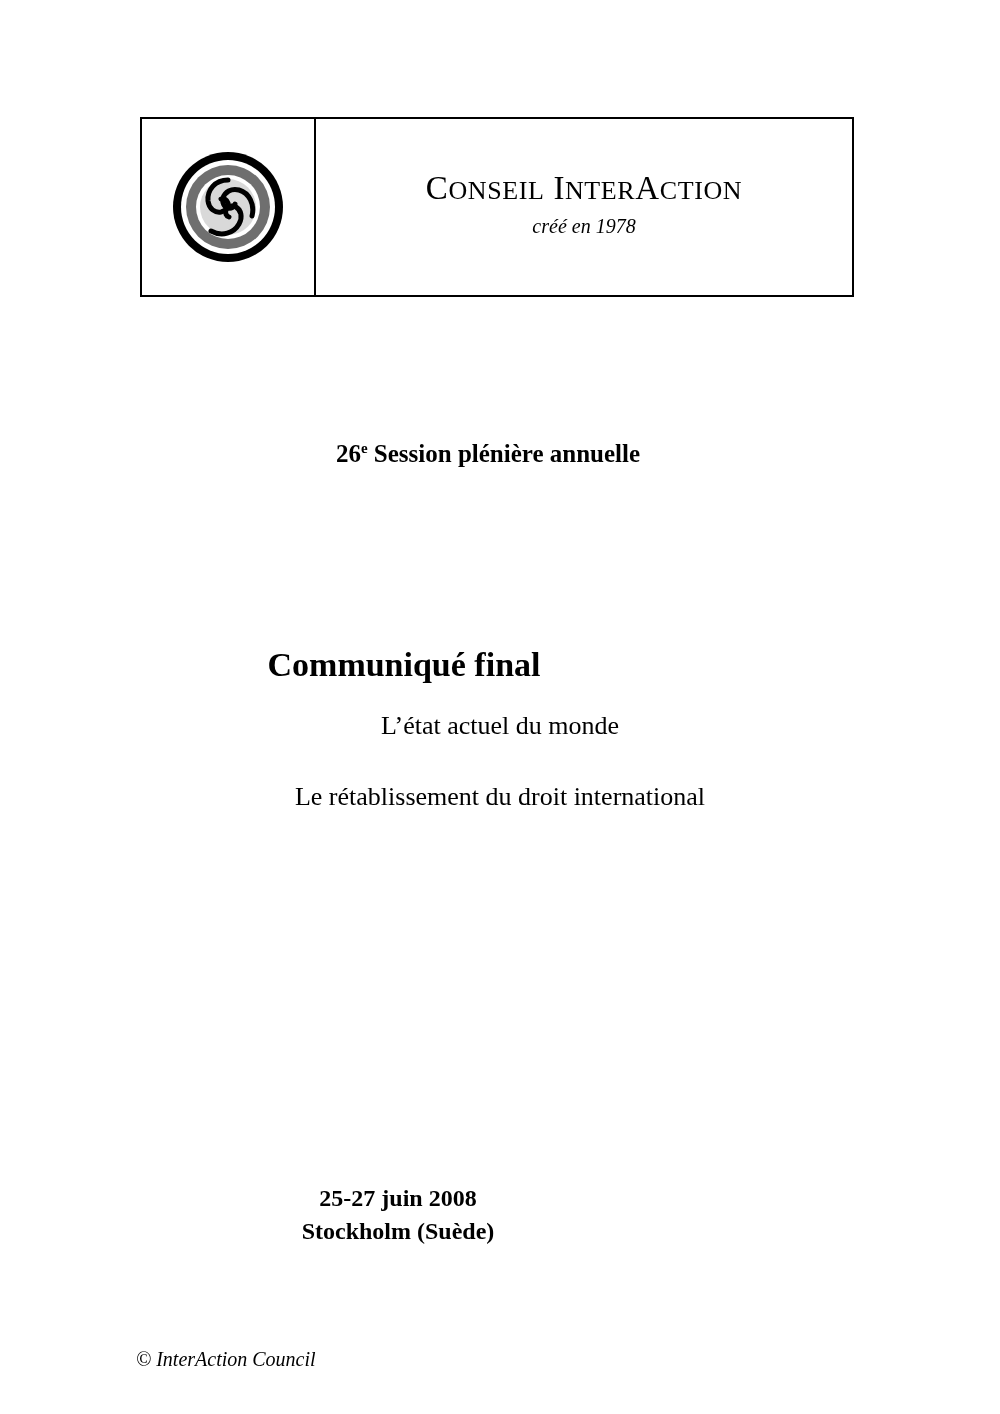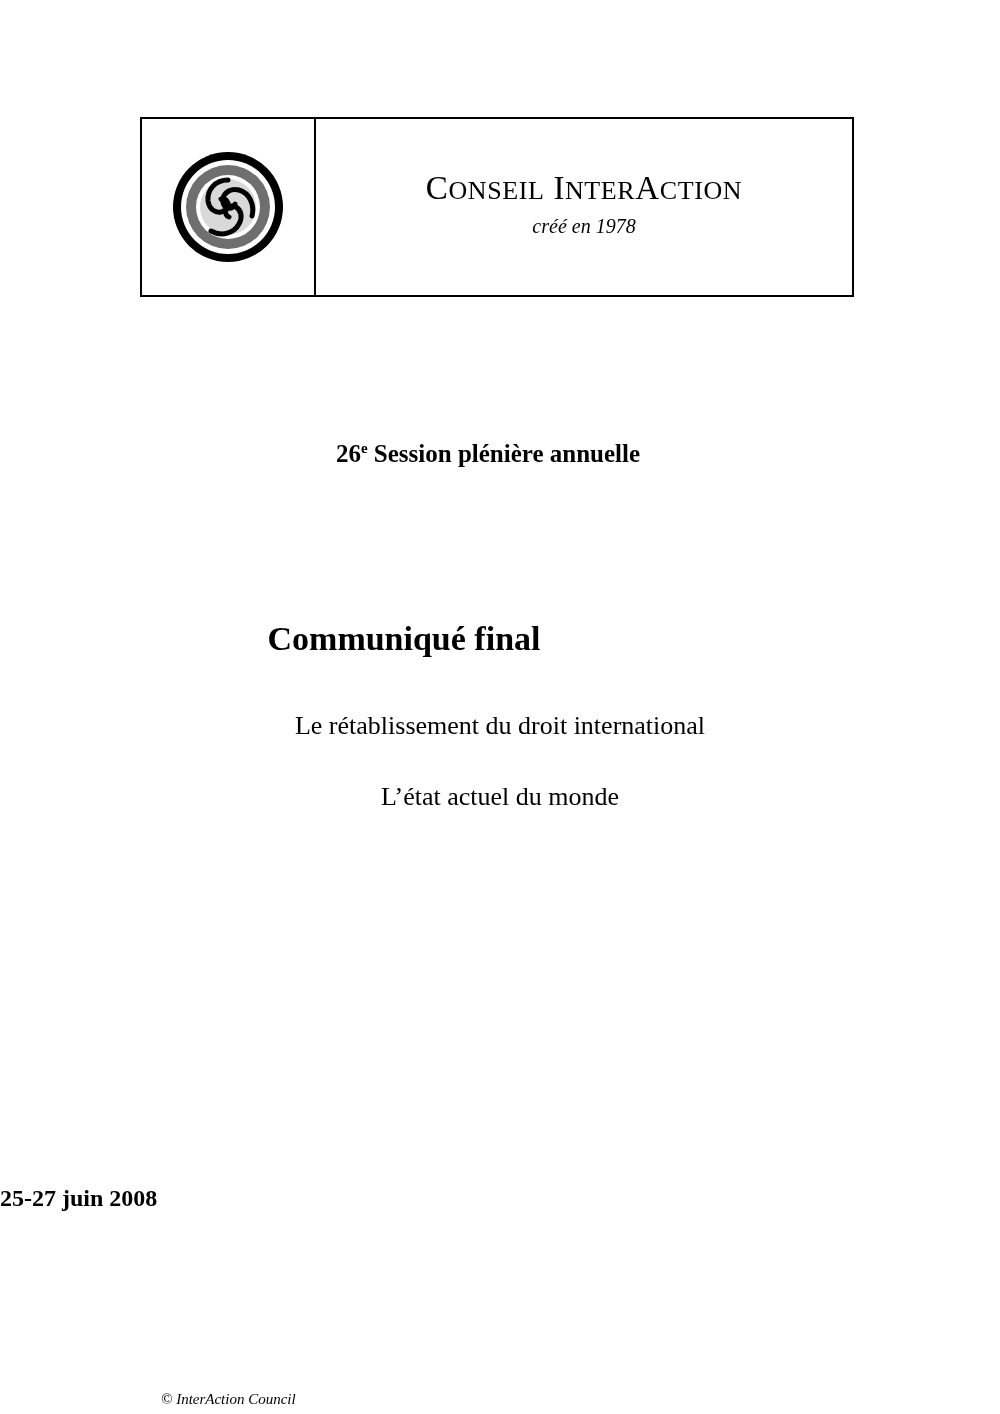--- a/index.html
+++ b/index.html
@@ -118,21 +118,21 @@
   }
   .session sup {
     font-size: 15px;
     vertical-align: super;
     font-weight: bold;
   }
 
   .doc-title {
     position: absolute;
     left: 0;
-    top: 620px;
+    top: 646px;
     width: 808px;
     text-align: center;
     font-weight: bold;
     font-size: 34px;
   }
 
   .subject-list {
     position: absolute;
     left: 0;
     top: 710px;
@@ -145,32 +145,32 @@
     margin: 0 0 38px 0;
     line-height: 1.25;
   }
   .subject-list ul { margin: 0; padding: 0; }
 
   .event-info {
     position: absolute;
     left: 0;
     top: 1182px;
     width: 796px;
+    text-align: center;
     font-weight: bold;
     font-size: 24px;
     line-height: 1.38;
   }
 
   .copyright {
     position: absolute;
-    left: 161px;
+    left: 136px;
     top: 1348px;
     font-style: italic;
-    font-size: 15px;
-    margin-top: 43px;
+    font-size: 20px;
   }
 </style>
 </head>
 <body>
 
 <div class="letterhead">
   <div class="logo-cell">
     <div class="logo">
       <div class="ring-outer"></div>
       <div class="ring-mid"></div>
@@ -194,22 +194,23 @@
 </div>
 
 <div class="session">
   <span>26</span><sup>e</sup><span> Session plénière annuelle</span>
 </div>
 
 <div class="doc-title">Communiqué final</div>
 
 <div class="subject-list">
   <ul>
+    <li>L’état actuel du monde</li>
     <li>Le rétablissement du droit international</li>
-    <li>L’état actuel du monde</li>
   </ul>
 </div>
 
 <div class="event-info">
   <div>25-27 juin 2008</div>
+  <div>Stockholm (Suède)</div>
 </div>
 
 <div class="copyright">© InterAction Council</div>
 
 </body></html>

